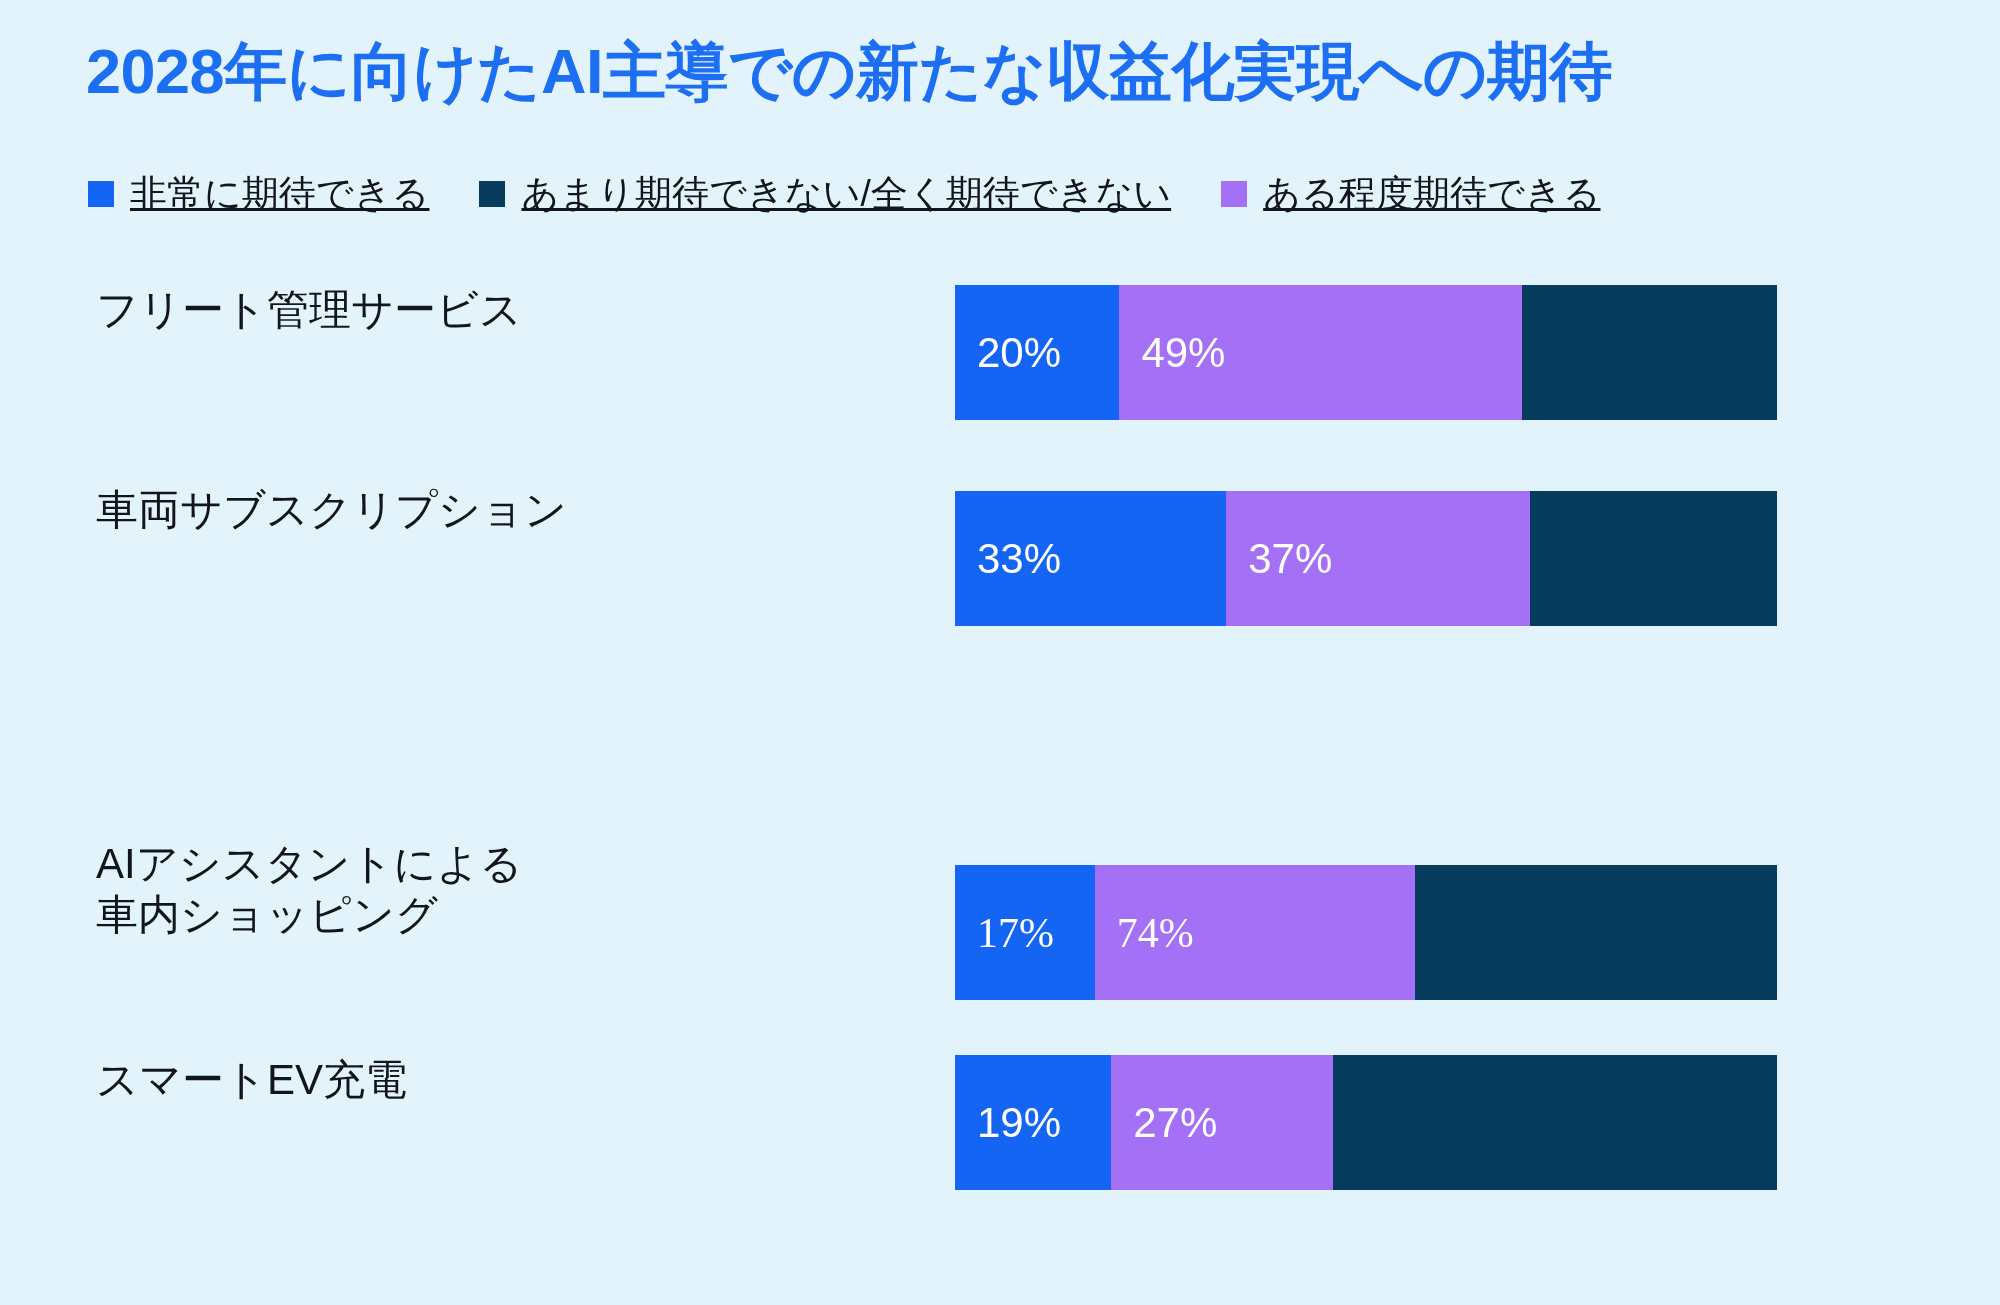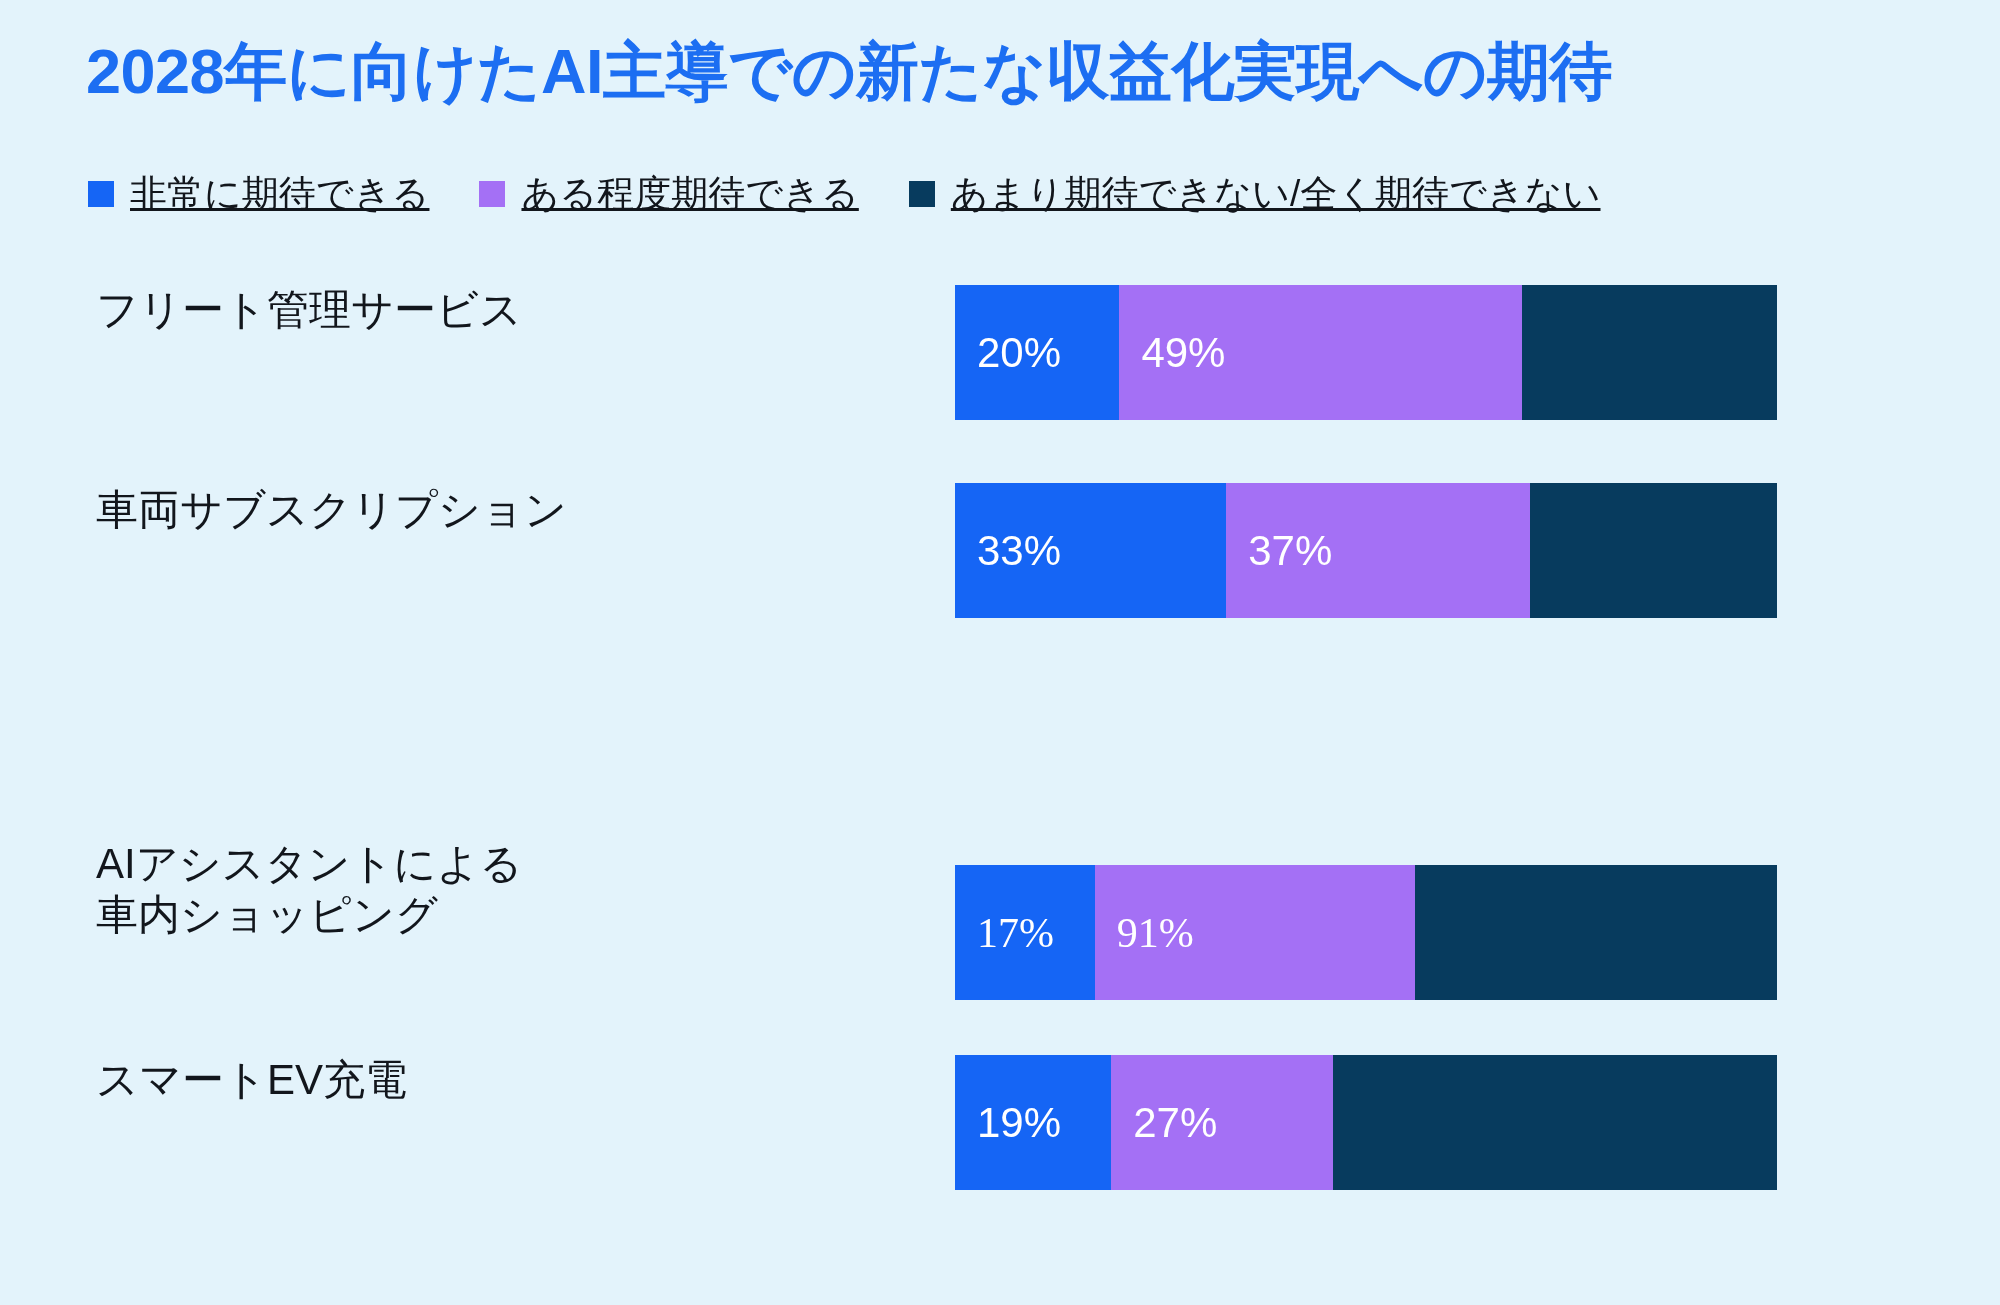--- a/index.html
+++ b/index.html
@@ -117,27 +117,27 @@
   <div class="chart-title">2028年に向けたAI主導での新たな収益化実現への期待</div>
 
   <div class="legend">
 
     <div class="legend-item">
       <span class="legend-swatch" style="background:#1565f5;"></span>
       <span class="legend-label">非常に期待できる</span>
     </div>
 
     <div class="legend-item">
-      <span class="legend-swatch" style="background:#a470f5;"></span>
-      <span class="legend-label">ある程度期待できる</span>
+      <span class="legend-swatch" style="background:#073b5e;"></span>
+      <span class="legend-label">あまり期待できない/全く期待できない</span>
     </div>
 
     <div class="legend-item">
-      <span class="legend-swatch" style="background:#073b5e;"></span>
-      <span class="legend-label">あまり期待できない/全く期待できない</span>
+      <span class="legend-swatch" style="background:#a470f5;"></span>
+      <span class="legend-label">ある程度期待できる</span>
     </div>
 
   </div>
 
   <div class="chart-area">
 
     <div class="row" style="top:-45px;height:180px;">
       <div class="row-label" style="top:44px;">フリート管理サービス</div>
       <div class="bar" style="top:45px;">
         <div class="seg" style="background:#1565f5;width:20%;">
@@ -145,41 +145,41 @@
         </div>
         <div class="seg" style="background:#a470f5;width:49%;">
           <span class="seg-value">49%</span>
         </div>
         <div class="seg seg-neg" style="background:#073b5e;width:31%;"></div>
       </div>
     </div>
 
     <div class="row" style="top:155px;height:180px;">
       <div class="row-label" style="top:44px;">車両サブスクリプション</div>
-      <div class="bar" style="top:43px;">
+      <div class="bar" style="top:51px;">
         <div class="seg" style="background:#1565f5;width:33%;">
           <span class="seg-value">33%</span>
         </div>
         <div class="seg" style="background:#a470f5;width:37%;">
           <span class="seg-value">37%</span>
         </div>
         <div class="seg seg-neg" style="background:#073b5e;width:30%;"></div>
       </div>
     </div>
 
 
     <div class="row" style="top:535px;height:180px;">
       <div class="row-label" style="top:18px;">AIアシスタントによる
 車内ショッピング</div>
       <div class="bar" style="top:45px;font-family:Liberation Serif, serif;">
         <div class="seg" style="background:#1565f5;width:17%;">
           <span class="seg-value">17%</span>
         </div>
         <div class="seg" style="background:#a470f5;width:39%;">
-          <span class="seg-value">91%</span>
+          <span class="seg-value">74%</span>
         </div>
         <div class="seg seg-neg" style="background:#073b5e;width:44%;"></div>
       </div>
     </div>
 
     <div class="row" style="top:725px;height:180px;">
       <div class="row-label" style="top:44px;">スマートEV充電</div>
       <div class="bar" style="top:45px;">
         <div class="seg" style="background:#1565f5;width:19%;">
           <span class="seg-value">19%</span>

